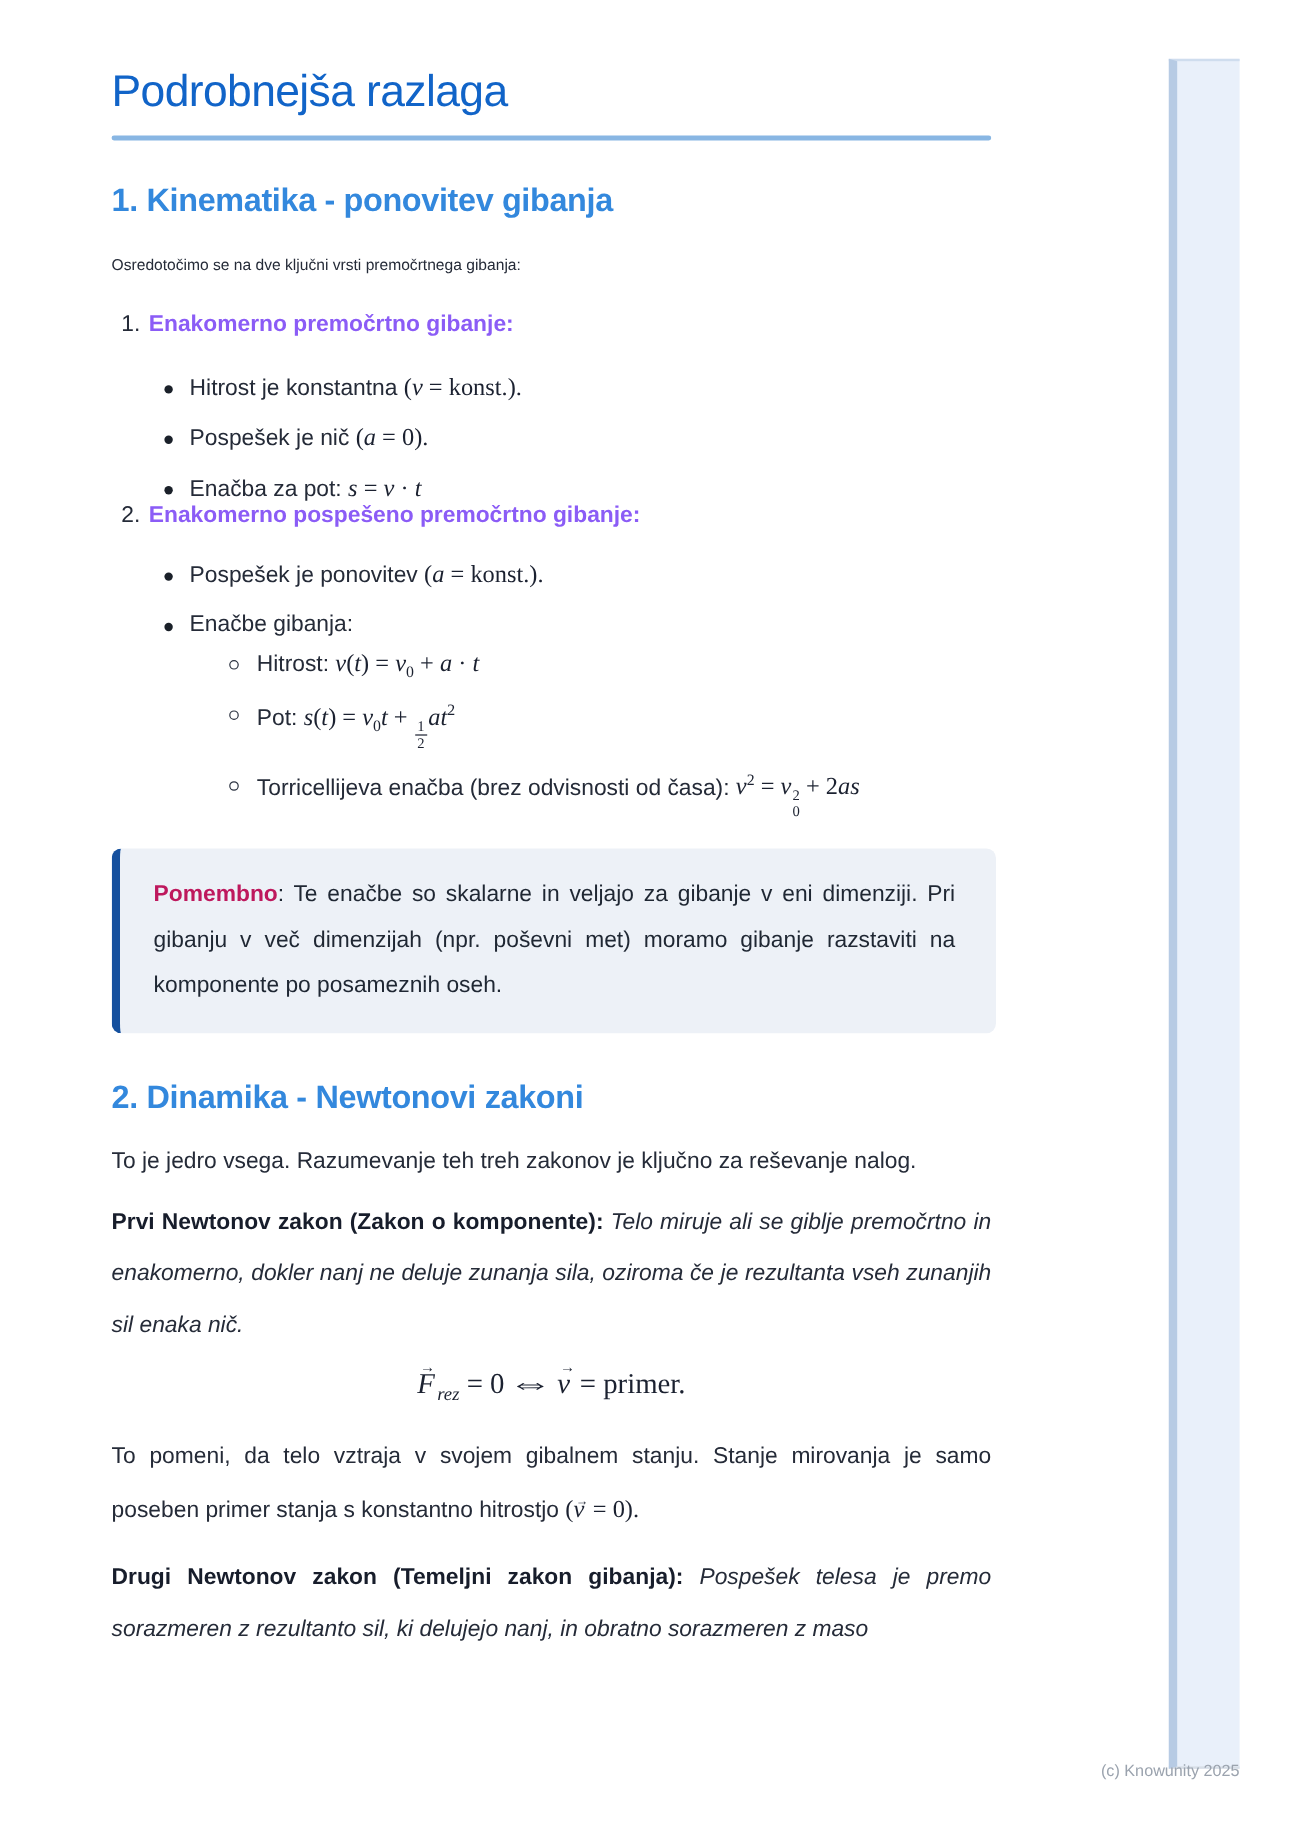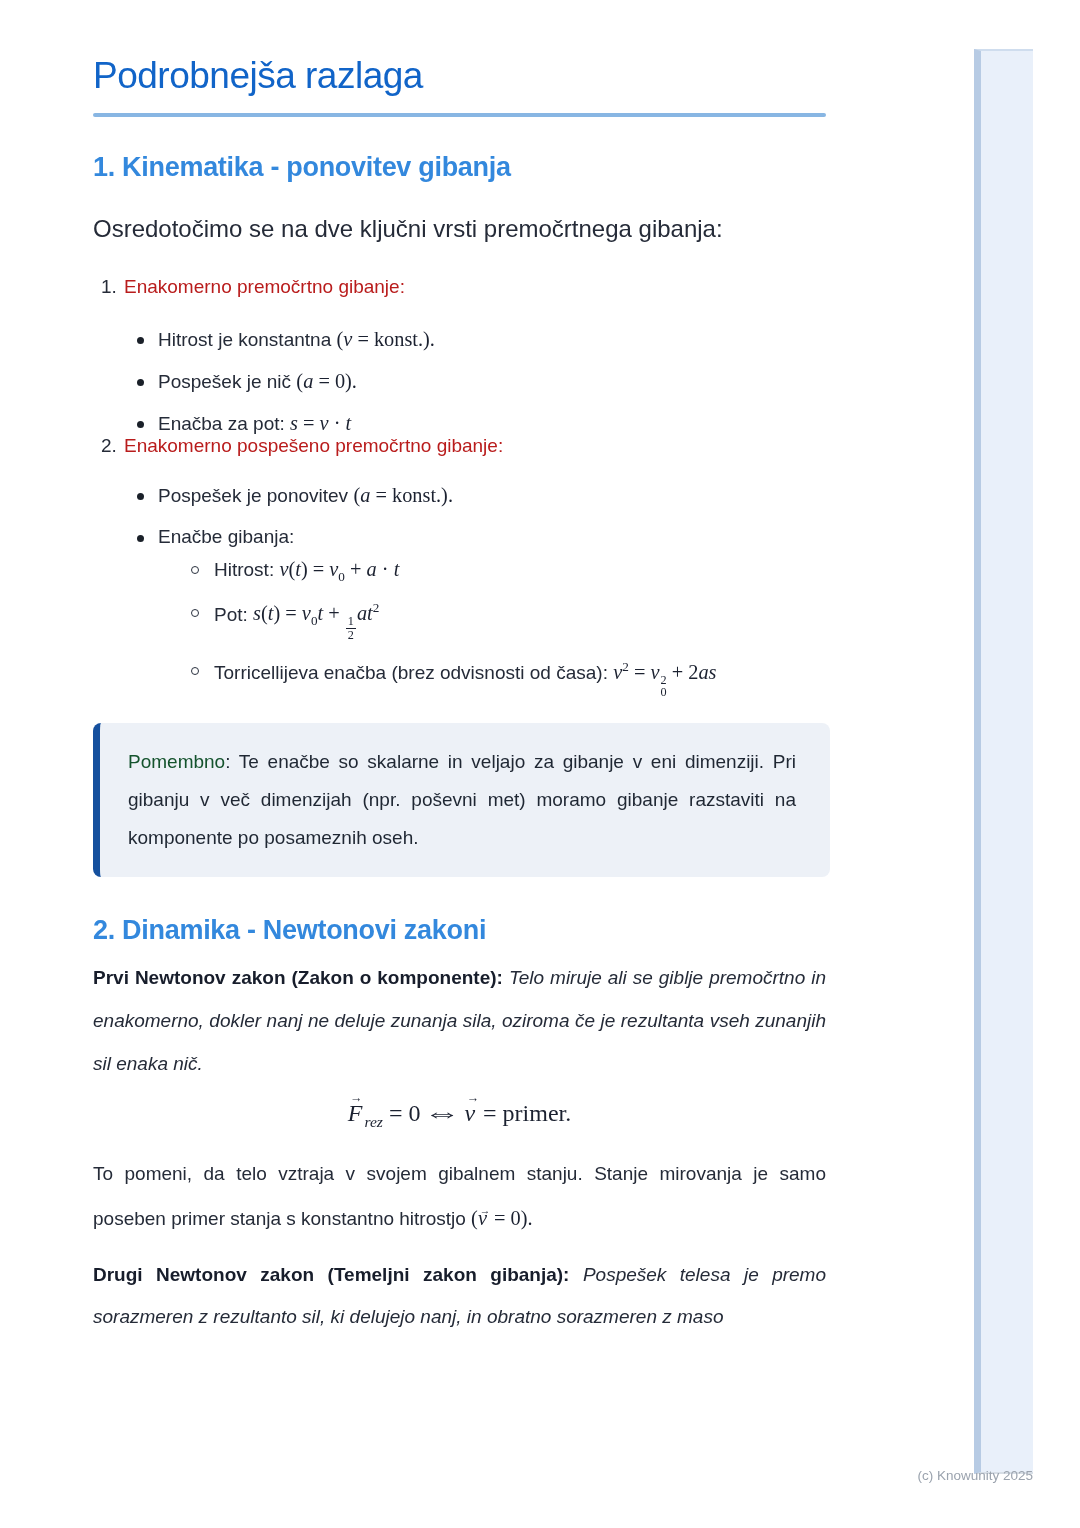--- a/index.html
+++ b/index.html
@@ -32,28 +32,28 @@
   }
   h2.section-heading {
     margin-top: 33px;
     font-size: 27px;
     line-height: 1.33;
     font-weight: 700;
     letter-spacing: -0.3px;
     color: #3388dd;
   }
   h2.section-heading.second { margin-top: 36px; }
-  p.body-text { font-size: 24px; line-height: 1.38; }
+  p.body-text { font-size: 13px; line-height: 1.38; }
   .intro { margin-top: 27px; }
 
   
   .olist { margin-top: 30px; font-size: 19px; }
   .oli { display: flex; align-items: baseline; padding-left: 8px; }
   .onum { width: 23px; flex: none; color: #252b38; }
-  .olabel { font-weight: 400; color: #b91c1c; }
+  .olabel { font-weight: 700; color: #8b5cf6; }
 
   
   .blist { margin-top: 30px; margin-bottom: 0; padding-left: 44px;
            display: flex; flex-direction: column; gap: 19px; font-size: 19px; }
   .brow { display: flex; align-items: flex-start; }
   .dot {
     flex: none; width: 7px; height: 7px; border-radius: 50%;
     background: #1a2029; margin: 9px 14px 0 0;
   }
   .ring {
@@ -94,21 +94,21 @@
     margin-top: 24px;
     background: #edf1f7;
     border-left: 7px solid #15509e;
     border-radius: 8px;
     padding: 20px 34px 20px 28px;
     width: 737px;
   }
   .callout p {
     font-size: 19px; line-height: 2.0; text-align: justify; color: #1f2733;
   }
-  .callout .lead { font-weight: 400; color: #14532d; }
+  .callout .lead { font-weight: 700; color: #be185d; }
 
   
   .just { text-align: justify; line-height: 2.26; font-size: 19px; }
   .p1 { margin-top: 14px; }
   .law { margin-top: 8px; }
   .law .law-label { font-weight: 700; color: #171d2b; }
   .law .law-text { font-style: italic; }
   .p2 { margin-top: 22px; }
   .law2 { margin-top: 12px; }
 
@@ -212,20 +212,21 @@
       </div>
     </div>
   </div>
 
   <div class="callout">
     <p><span class="lead">Pomembno</span><span>: Te enačbe so skalarne in veljajo za gibanje v eni dimenziji. Pri gibanju v več dimenzijah (npr. poševni met) moramo gibanje razstaviti na komponente po posameznih oseh.</span></p>
   </div>
 
   <h2 class="section-heading second">2. Dinamika - Newtonovi zakoni</h2>
 
+  <p class="just p1">To je jedro vsega. Razumevanje teh treh zakonov je ključno za reševanje nalog.</p>
 
   <p class="just law"><span class="law-label">Prvi Newtonov zakon (Zakon o komponente): </span><span class="law-text">Telo miruje ali se giblje premočrtno in enakomerno, dokler nanj ne deluje zunanja sila, oziroma če je rezultanta vseh zunanjih sil enaka nič.</span></p>
 
   <div class="formula"><span class="m-b">F</span><sub class="m-subi">rez</sub><span class="m-r"> = 0</span><span class="m-arr">⇔</span><span class="m-b">v</span><span class="m-r"> = primer.</span></div>
 
   <p class="just p2"><span>To pomeni, da telo vztraja v svojem gibalnem stanju. Stanje mirovanja je samo poseben primer stanja s konstantno hitrostjo </span><span class="math"><span class="m-r">(</span><span class="m-b">v</span><span class="m-r"> = 0).</span></span></p>
 
   <p class="just law law2"><span class="law-label">Drugi Newtonov zakon (Temeljni zakon gibanja): </span><span class="law-text">Pospešek telesa je premo sorazmeren z rezultanto sil, ki delujejo nanj, in obratno sorazmeren z maso</span></p>
 
 </div>

